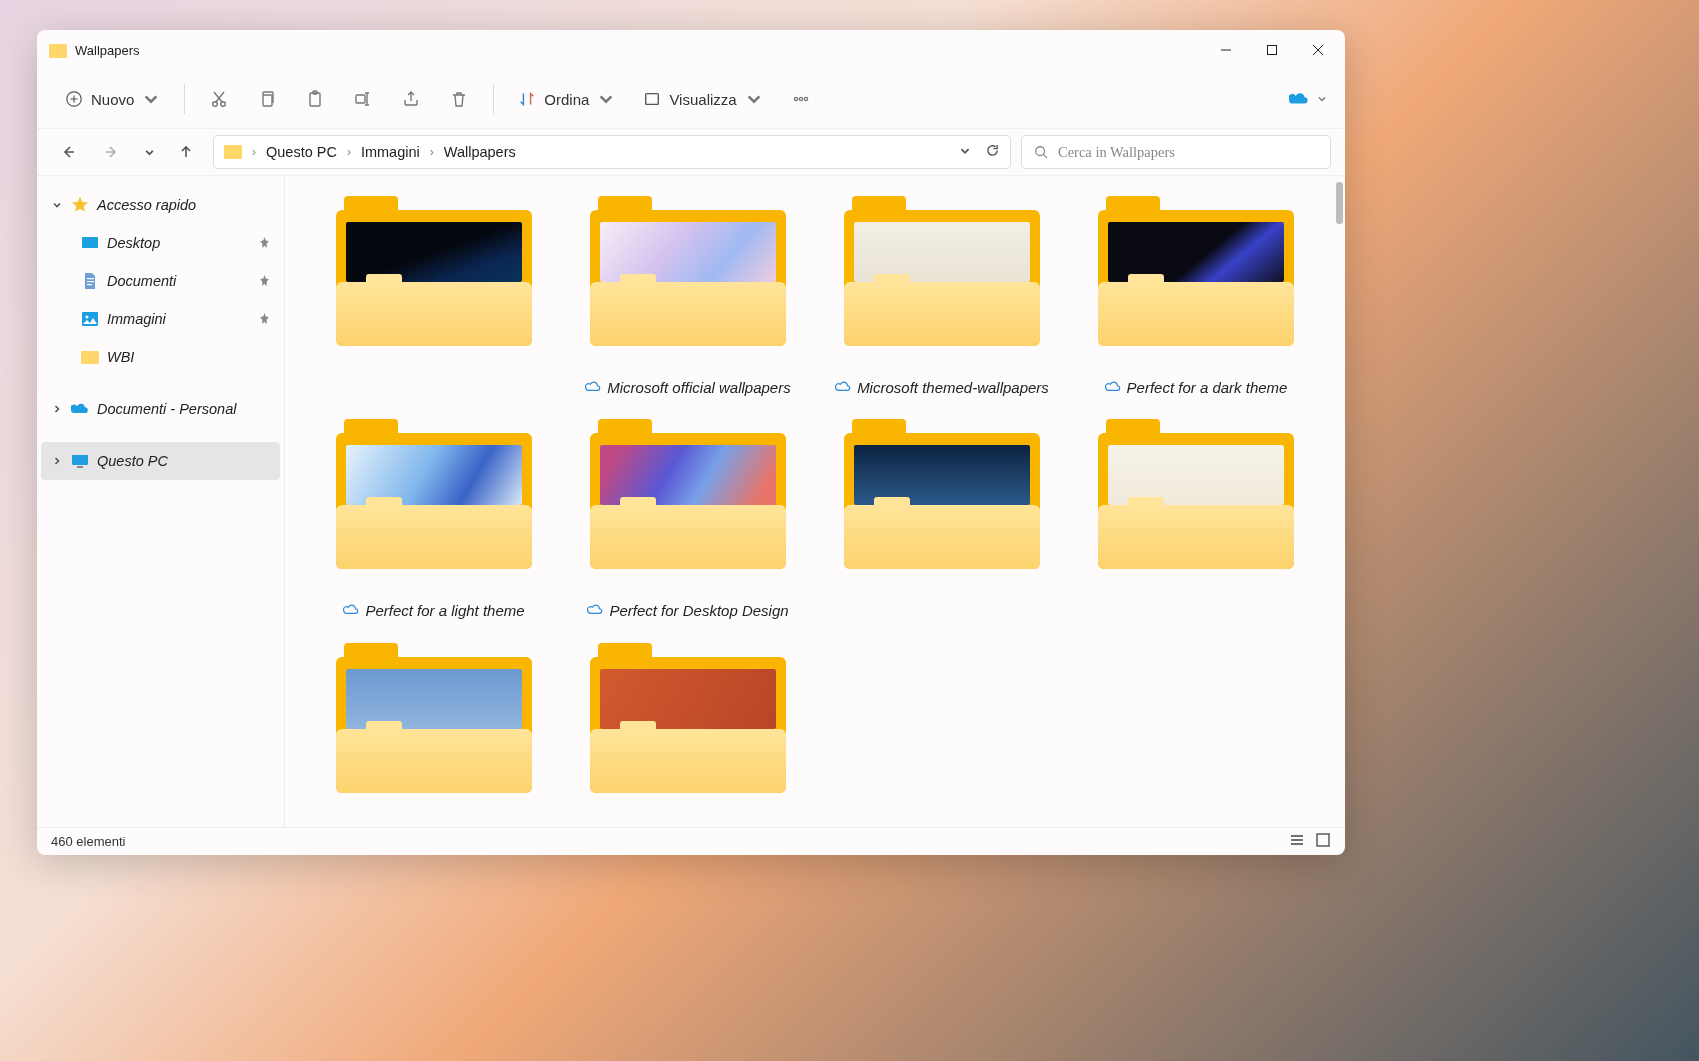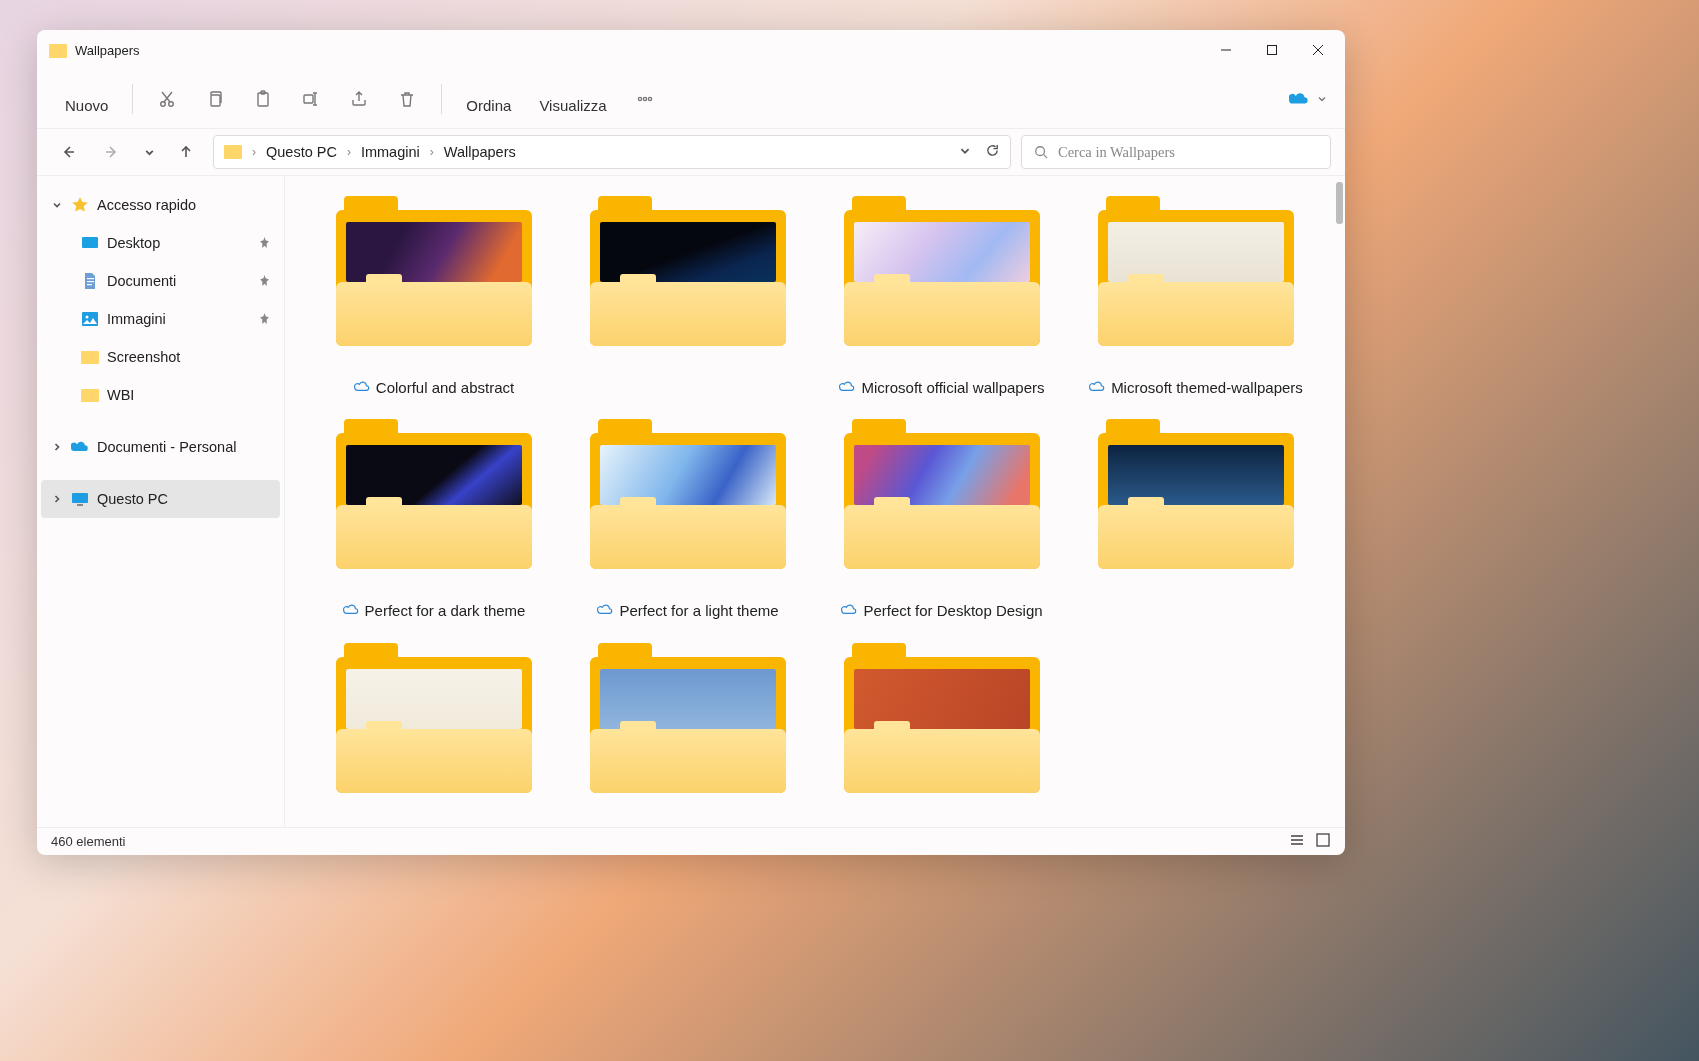--- a/index.html
+++ b/index.html
@@ -13,39 +13,39 @@
   background: #fdfbfb; border-radius: 8px; box-shadow: 0 8px 40px rgba(0,0,0,.2);
   display: flex; flex-direction: column; overflow: hidden;
 }
 .titlebar { display:flex; align-items:center; height:40px; padding:0 4px 0 12px; }
 .titlebar .folder-ico { width:18px; height:14px; background:#ffd669; border-radius:1px; margin-right:8px; margin-top:2px;}
 .titlebar .title { font-size:13px; color:#222;}
 .winctrls { margin-left:auto; display:flex;}
 .winctrls div { width:46px; height:40px; display:flex; align-items:center; justify-content:center; color:#222;}
 .winctrls svg{width:12px;height:12px;stroke:#222;stroke-width:1;fill:none;}
 .toolbar { display:flex; align-items:center; height:58px; padding:0 18px; gap:8px;}
-.tbtn { display:flex; align-items:center; gap:16px; height:36px; padding:0 10px; border-radius:4px; color:#333; font-size:15px;flex-direction:column;}
+.tbtn { display:flex; align-items:center; gap:8px; height:36px; padding:0 10px; border-radius:4px; color:#333; font-size:15px;}
 .tbtn svg{width:18px;height:18px;}
 .tbicon { width:40px; height:36px; display:flex; align-items:center; justify-content:center; color:#6b6b6b;}
 .tbicon svg{width:20px;height:20px;fill:none;stroke:#777;stroke-width:1.4;}
 .sep { width:1px; height:30px; background:#ddd; margin:0 6px;}
 .chev{width:10px;height:10px;}
 .addressrow{display:flex;align-items:center;height:48px;padding:0 14px;gap:10px;border-top:1px solid #eee;border-bottom:1px solid #eee;}
 .navbtn{width:34px;height:34px;display:flex;align-items:center;justify-content:center;}
 .navbtn svg{width:16px;height:16px;fill:none;stroke:#555;stroke-width:1.6;}
 .addrbar{flex:1;display:flex;align-items:center;height:34px;border:1px solid #ddd;border-radius:4px;padding:0 10px;gap:10px;background:#fff;}
 .addrbar .fold{width:18px;height:14px;background:#ffd669;border-radius:1px;}
 .crumb{font-size:14.5px;color:#222;}
 .sepc{color:#888;font-size:12px;}
 .addrrt{margin-left:auto;display:flex;gap:14px;align-items:center;}
 .addrrt svg{width:15px;height:15px;stroke:#555;fill:none;stroke-width:1.5;}
 .search{width:310px;height:34px;border:1px solid #ddd;border-radius:4px;display:flex;align-items:center;padding:0 12px;gap:10px;background:#fff;}
 .search svg{width:14px;height:14px;stroke:#888;fill:none;stroke-width:1.5;}
 .search span{color:#888;font-size:14.5px;font-family:Liberation Serif, serif;}
-.body{flex:1;display:flex;overflow:hidden;}
+.body{flex:1;display:flex;overflow:hidden;font-style:italic;}
 .sidebar{width:248px;border-right:1px solid #eee;padding:10px 4px;overflow:auto;}
 .srow{display:flex;align-items:center;height:38px;padding-left:10px;gap:8px;font-size:14.5px;color:#222;border-radius:4px;}
 .srow.sel{background:#e5e5e5;}
 .srow .exp{width:12px;display:flex;justify-content:center;}
 .srow .exp svg{width:10px;height:10px;stroke:#555;fill:none;stroke-width:1.6;}
 .srow .ico{width:18px;height:18px;display:flex;align-items:center;justify-content:center;}
 .srow.sub{padding-left:40px;text-align:center;}
 .pin{margin-left:auto;margin-right:10px;color:#888;}
 .pin svg{width:11px;height:11px;fill:#888;}
 .content{flex:1;position:relative;overflow:auto;padding:20px 0 0 24px;}
@@ -273,26 +273,20 @@
           </span>
         <span>Immagini</span>
         <span class="pin"><svg viewBox="0 0 10 10">
               <path d="M5 0l1 3 3 1-2 2v4L5 8 3 10V6L1 4l3-1z"></path>
             </svg></span>
       </div>
       <div class="srow sub">
         <span class="ico">
             <div style="width:18px;height:13px;background:#ffd669;border-radius:1px;"></div>
           </span>
-        <span>Screenshot</span>
-      </div>
-      <div class="srow sub">
-        <span class="ico">
-            <div style="width:18px;height:13px;background:#ffd669;border-radius:1px;"></div>
-          </span>
         <span>WBI</span>
       </div>
       <div style="height:14px"></div>
       <div class="srow">
         <span class="exp">
             <svg viewBox="0 0 10 10">
               <path d="M3.5 2l3 3-3 3"></path>
             </svg>
           </span>
         <span class="ico">
@@ -315,34 +309,20 @@
               <rect x="6" y="14" width="6" height="2" fill="#888"></rect>
             </svg>
           </span>
         <span>Questo PC</span>
       </div>
     </div>
 
     <div class="content">
       <div class="scrollthumb"></div>
       <div class="grid" id="grid">
-          <div class="item">
-            <div class="folder">
-              <div class="ftab"></div>
-              <div class="fback"></div>
-              <div class="prev" style="background:linear-gradient(120deg,#2b1642 30%,#5a2a6e 55%,#e06a30 85%)"></div>
-              <div class="ffront"></div>
-            </div>
-            <div class="lbl">
-              <span class="cloud"><svg viewBox="0 0 22 14">
-                  <path d="M17 6a5 5 0 00-9.6-1.3A4 4 0 001 9a4 4 0 004 4h12a3.2 3.2 0 000-6.4z"></path>
-                </svg></span>
-              <span>Colorful and abstract</span>
-            </div>
-          </div>
           <div class="item">
             <div class="folder">
               <div class="ftab"></div>
               <div class="fback"></div>
               <div class="prev" style="background:linear-gradient(160deg,#05070f 50%,#0a2550 75%,#08325a)"></div>
               <div class="ffront"></div>
             </div>
           </div>
           <div class="item">
             <div class="folder">

